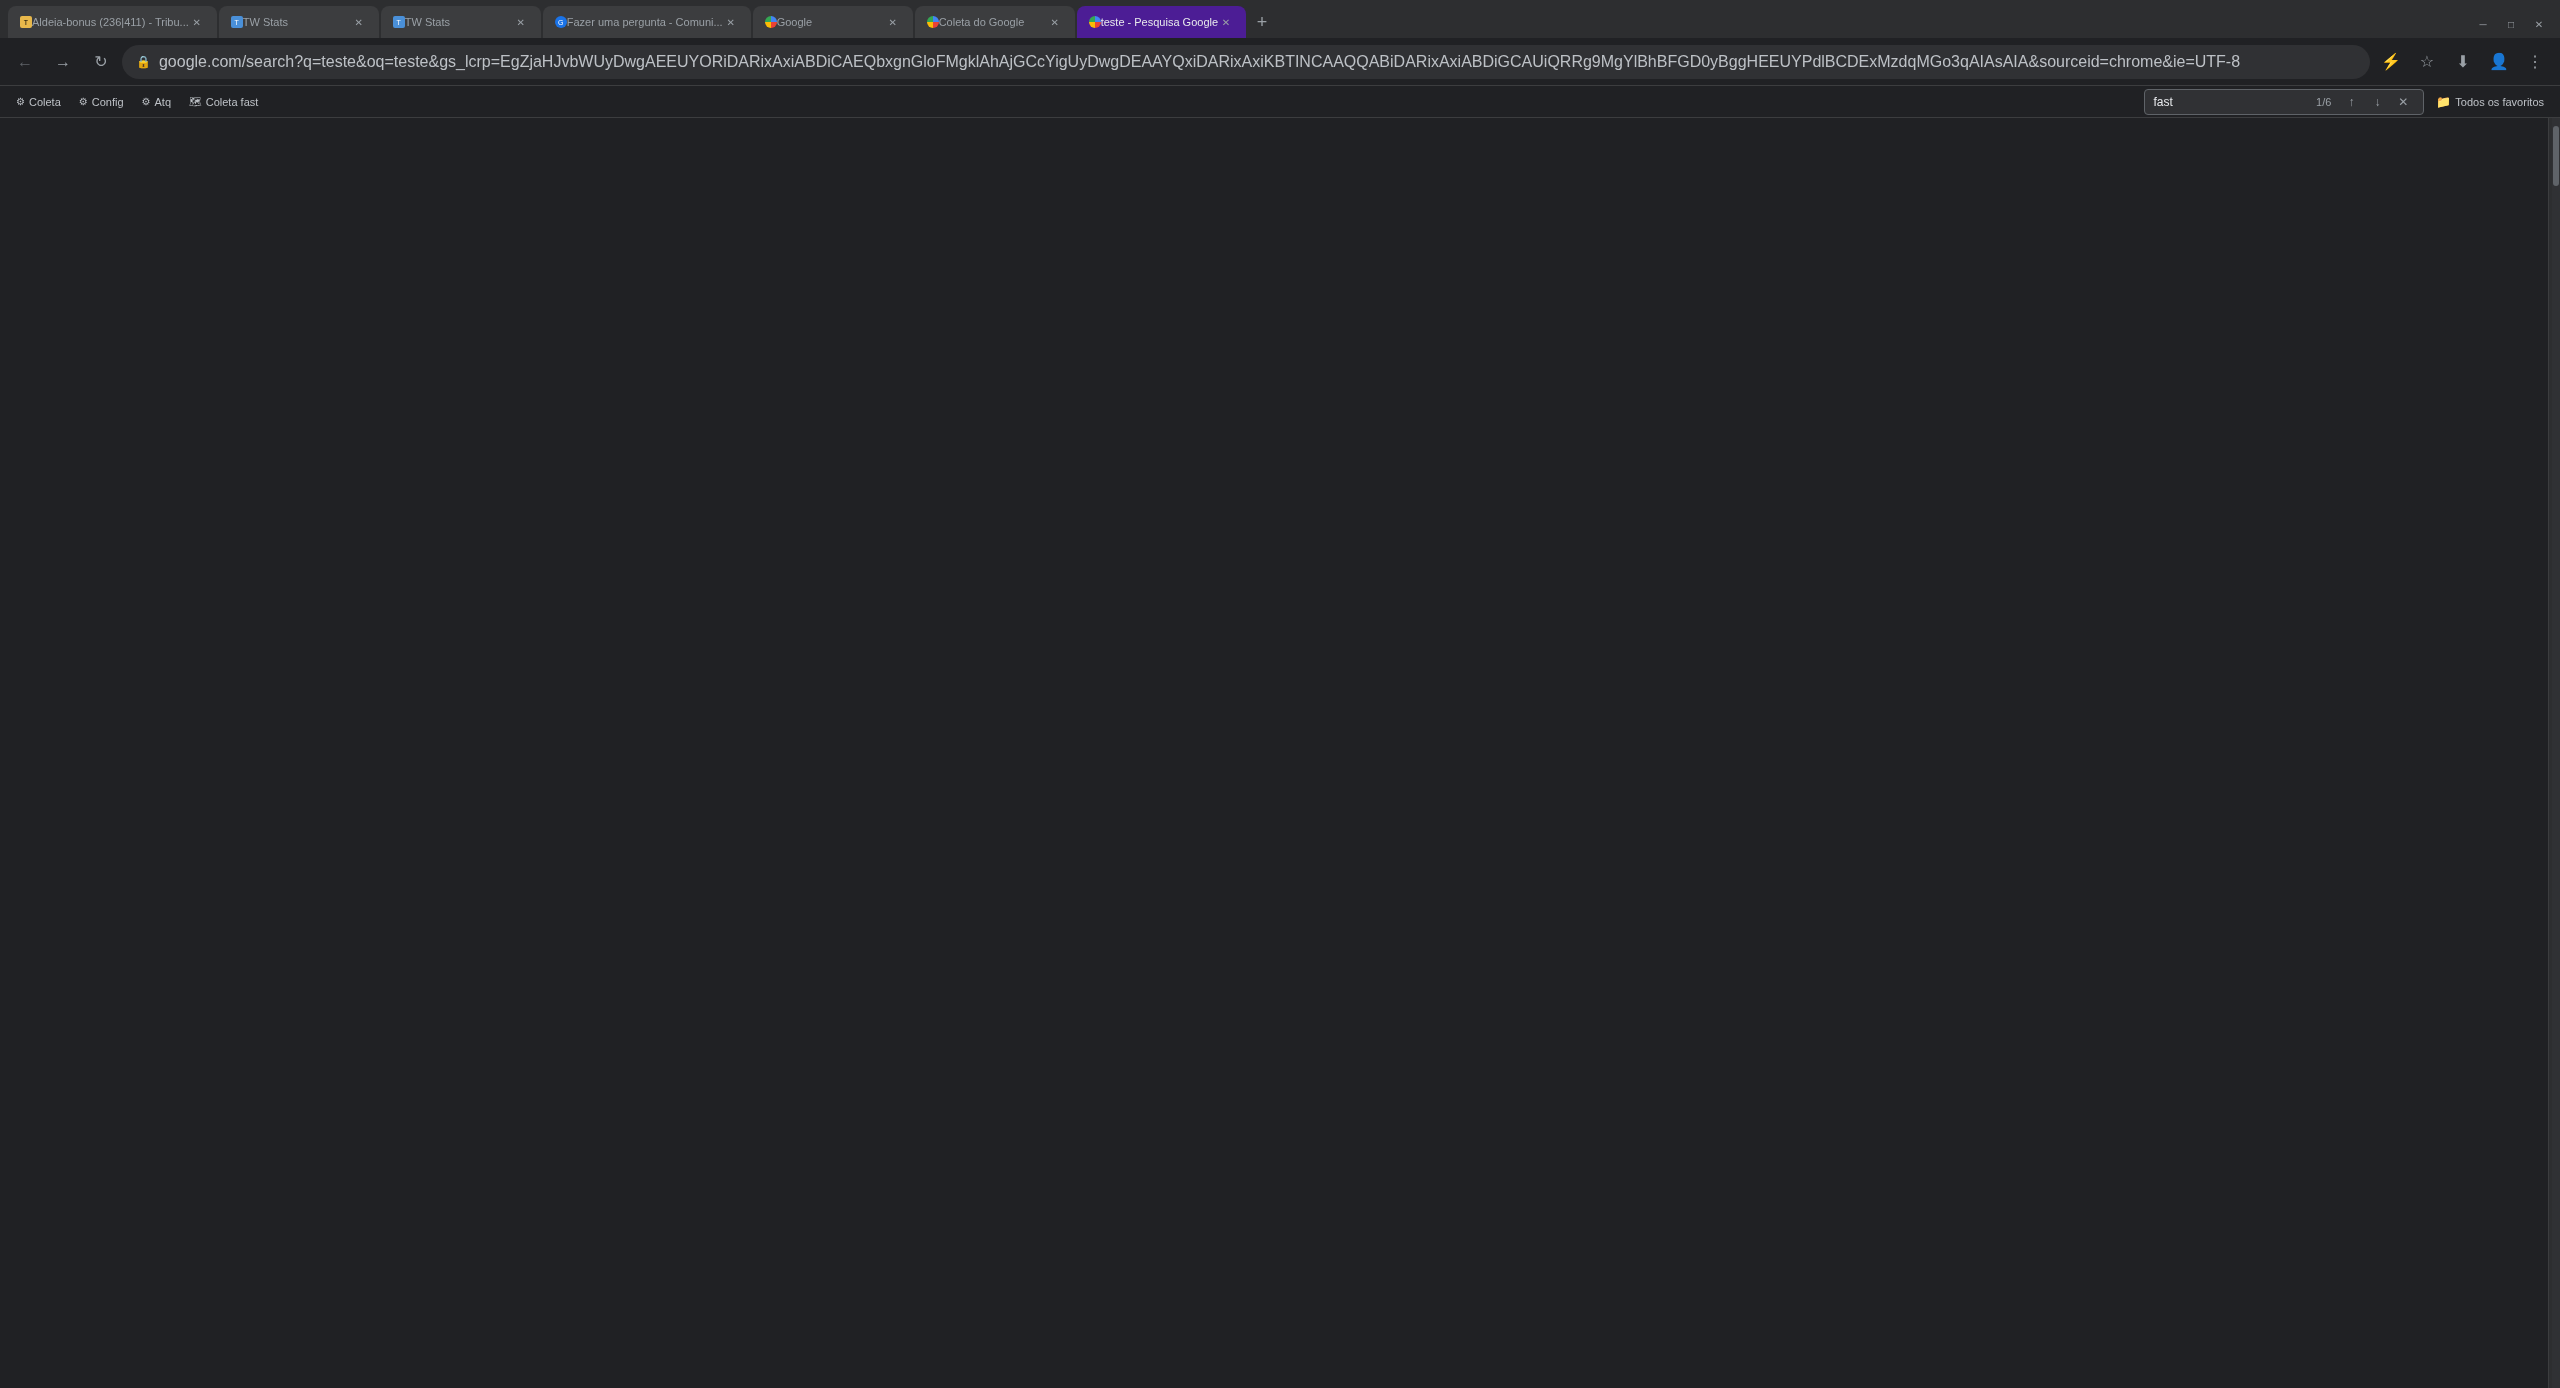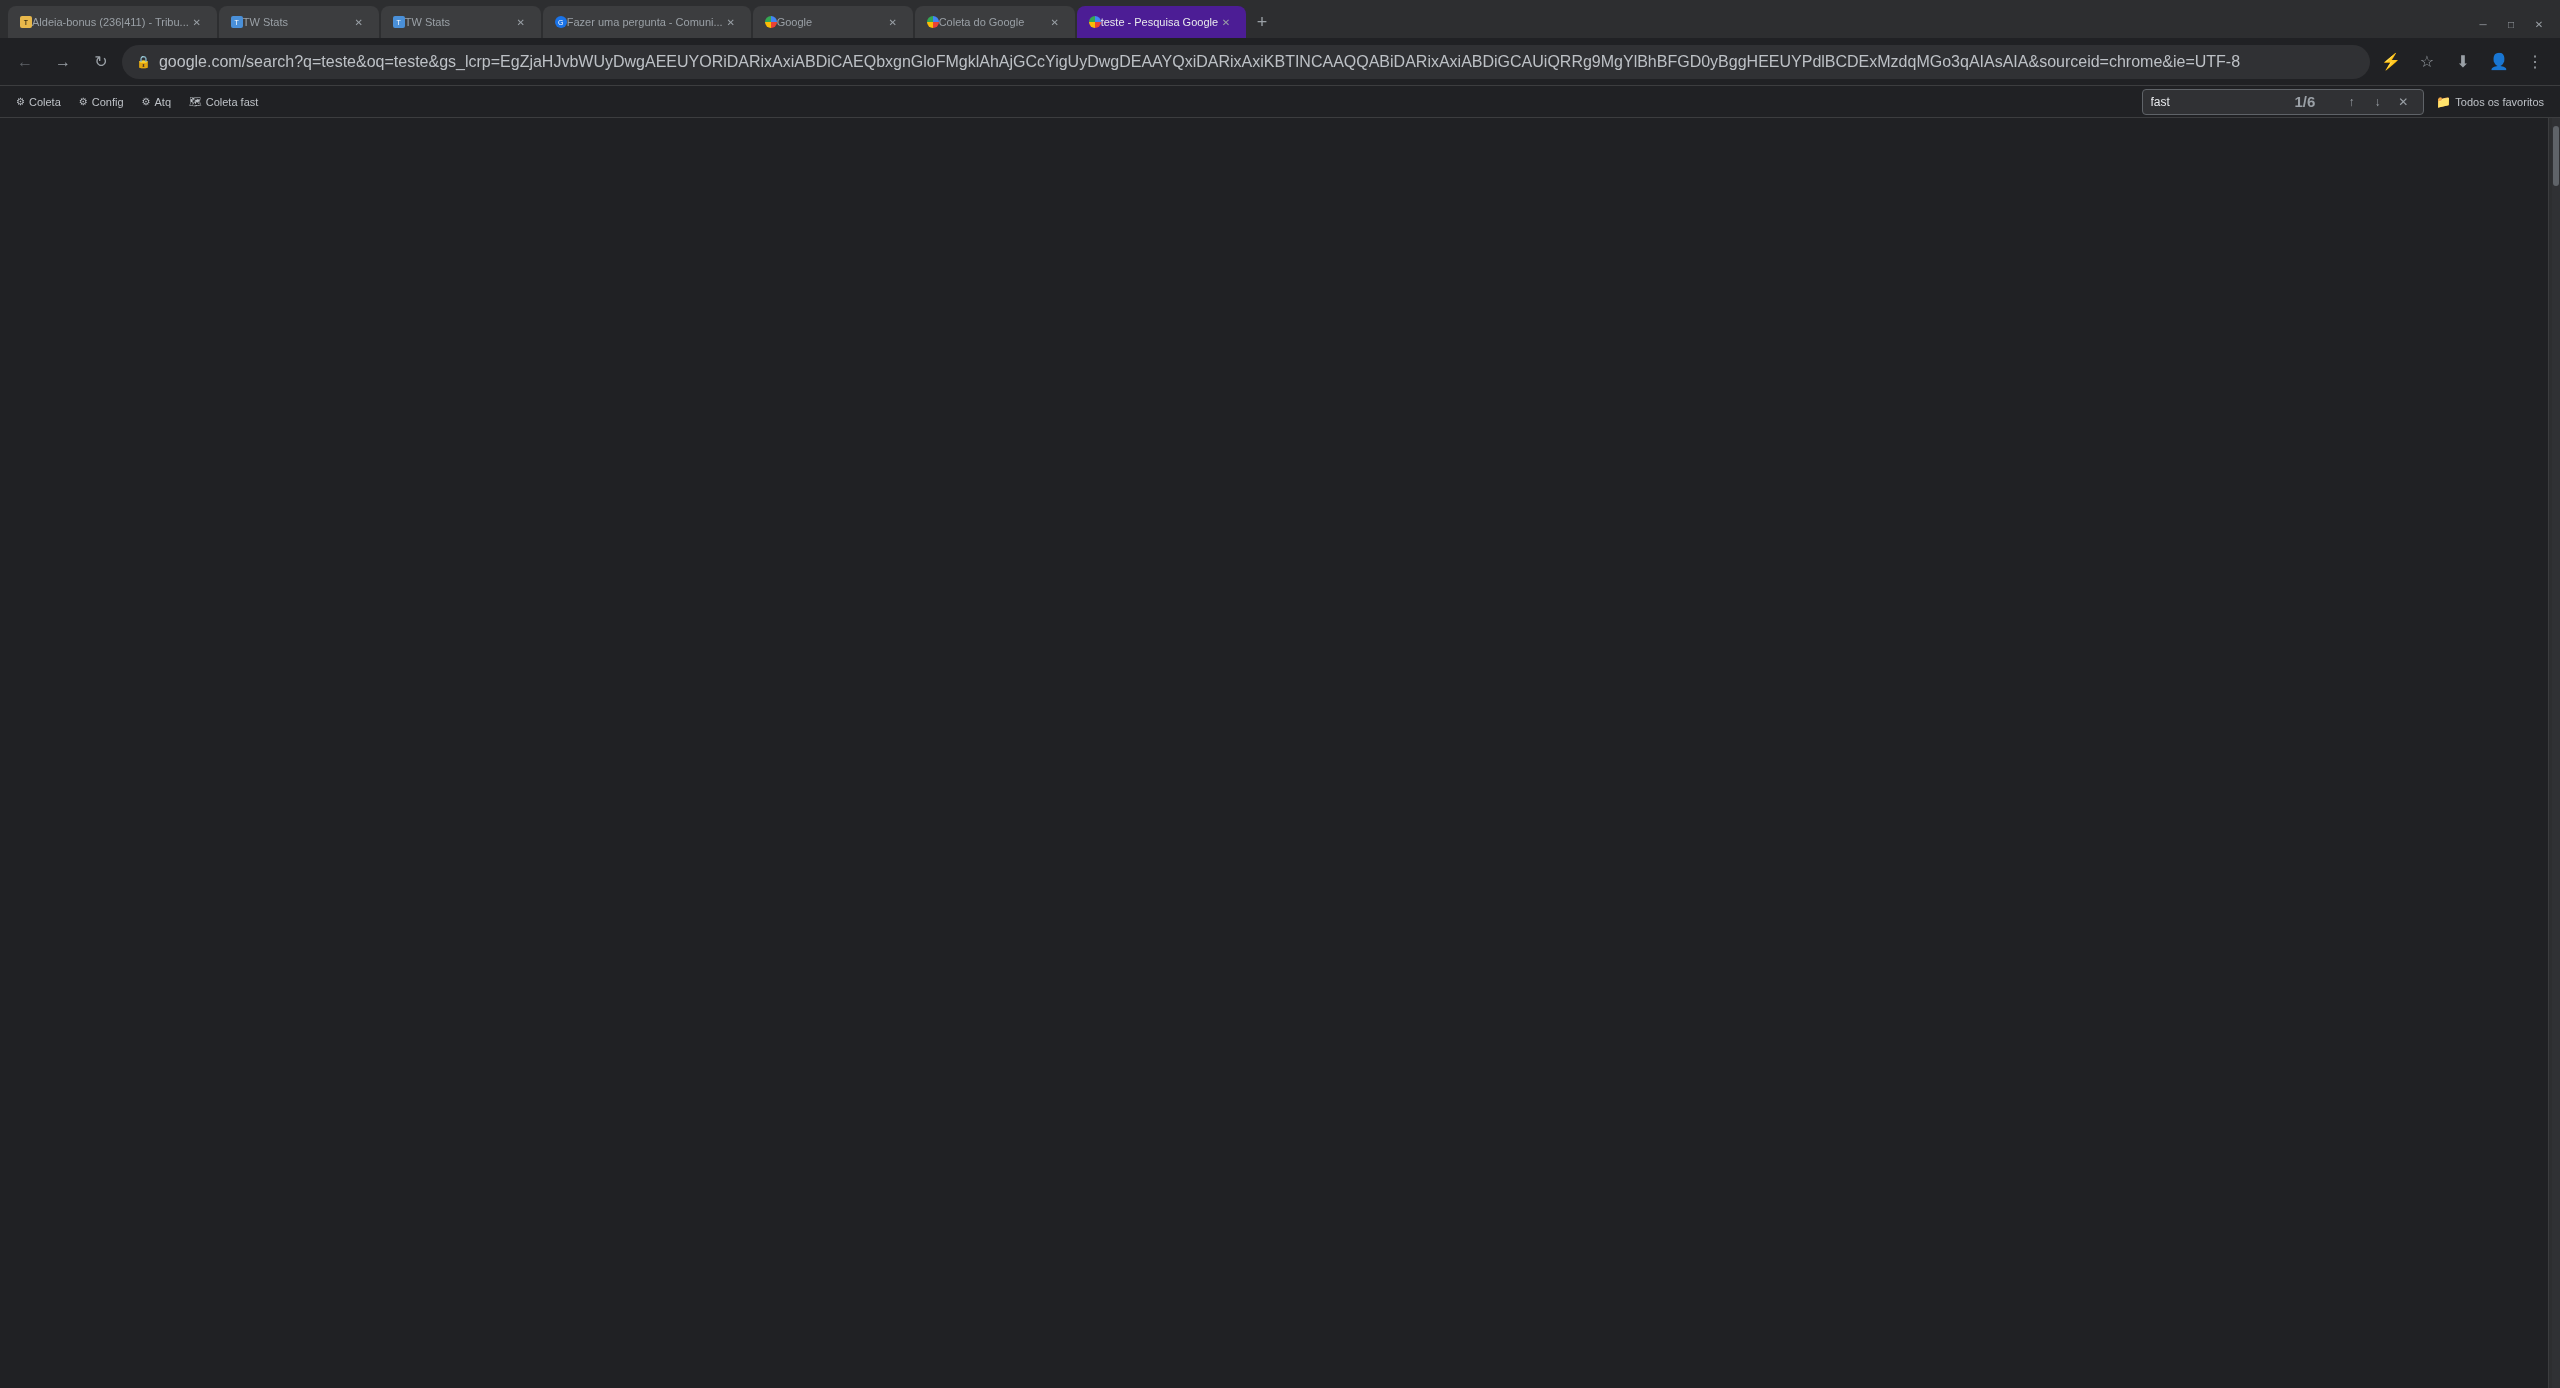--- a/index.html
+++ b/index.html
@@ -393,25 +393,25 @@
     <div style="margin-left: auto; display: flex; align-items: center; gap: 4px;">
 
       <div style="
         display: flex;
         align-items: center;
         background: #303134;
         border: 1px solid #5f6368;
         border-radius: 4px;
         height: 26px;
         padding: 0 8px;
-        gap: 24px;
+        gap: 8px;
         min-width: 280px;
       ">
         <input type="text" class="find-input" style="background: transparent; border: none; outline: none; color: rgb(232, 234, 237); font-size: 12px; width: 120px;" value="fast">
-        <span style="font-size: 15px; color: #9aa0a6; font-weight: bold;">1/6</span>
+        <span style="font-size: 11px; color: #9aa0a6;">1/6</span>
         <div class="find-btns">
           <div class="find-btn">↑</div>
           <div class="find-btn">↓</div>
           <div class="find-btn">✕</div>
         </div>
       </div>
 
       <div class="bookmarks-folder">
         <span class="folder-icon">📁</span>
         <span>Todos os favoritos</span>

